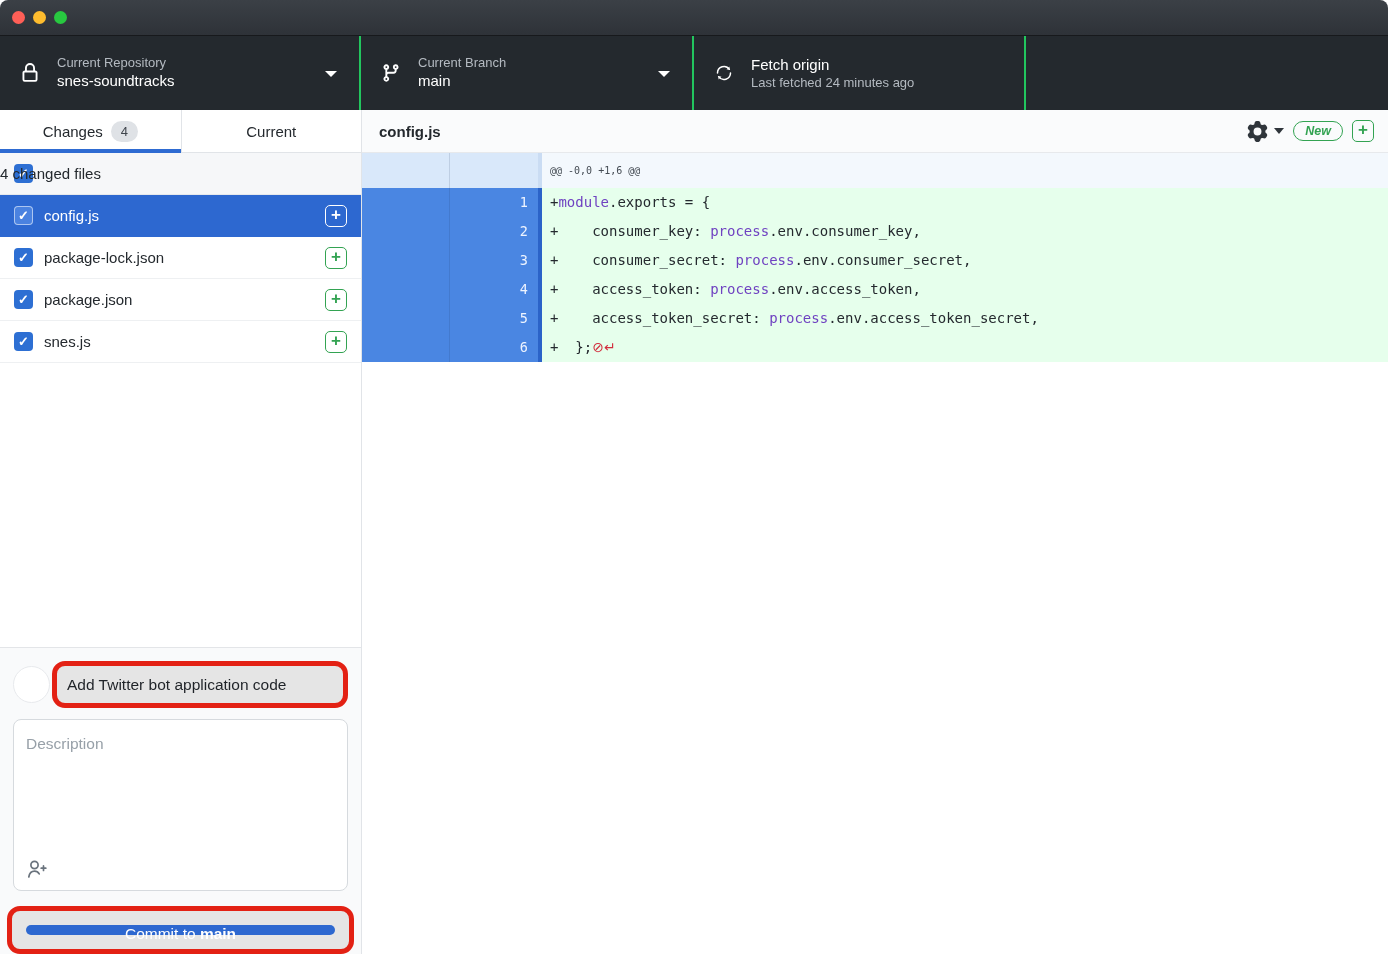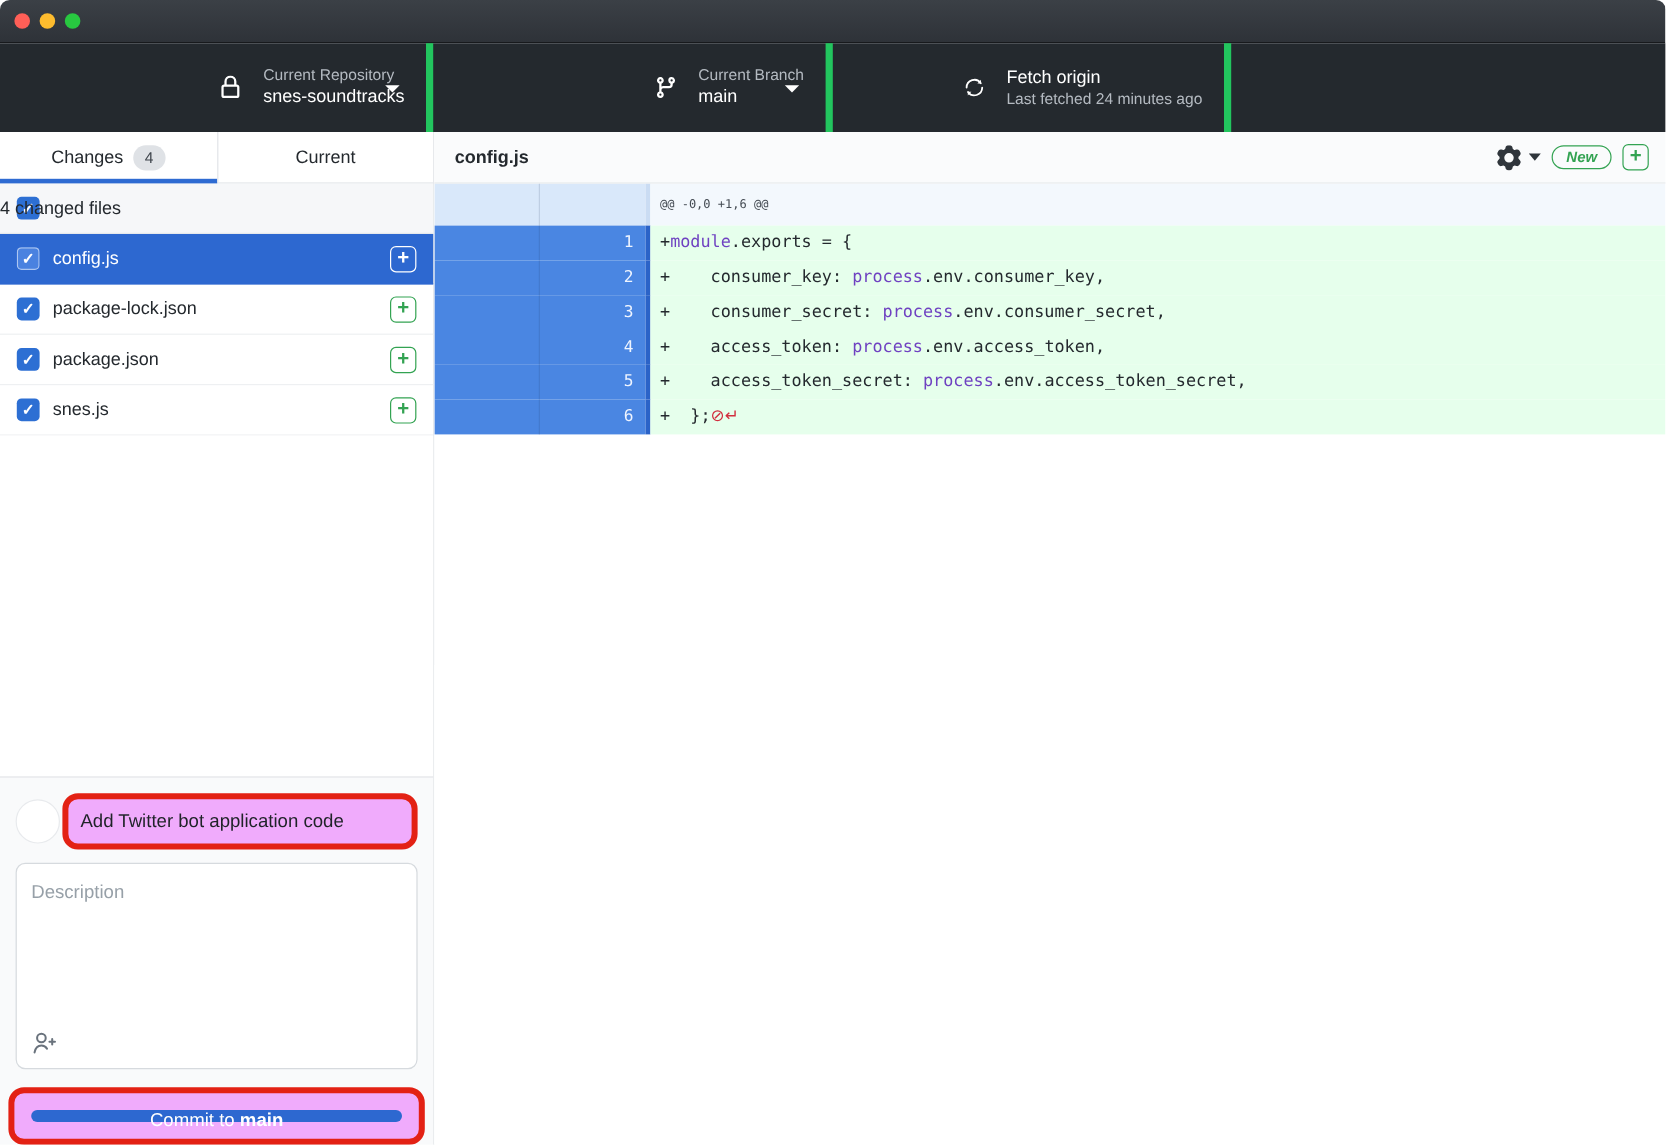--- a/index.html
+++ b/index.html
@@ -12,21 +12,21 @@
     border-bottom:1px solid #17191c; display:flex; align-items:center; padding-left:12px;
     border-radius:8px 8px 0 0; flex:0 0 auto; }
   .tl { width:13px; height:13px; border-radius:50%; margin-right:8px; }
   .tl.close { background:#ff5f57; }
   .tl.min   { background:#febc2e; }
   .tl.max   { background:#28c840; }
 
   
   .toolbar { height:74px; background:#24292e; display:flex; flex:0 0 auto; }
   .tb-section { display:flex; align-items:center; position:relative; padding:0 18px;
-    border-right:6px solid #22c55e; cursor:default;justify-content:flex-end; }
+    border-right:2px solid #22c55e; cursor:default; }
   .tb-section.repo   { width:361px; }
   .tb-section.branch { width:333px; }
   .tb-section.fetch  { width:332px; }
   .tb-icon { width:24px; height:24px; margin-right:15px; flex:0 0 auto;
     display:flex; align-items:center; justify-content:center; }
   .tb-icon svg { width:20px; height:20px; fill:#fff; }
   .tb-icon.sync svg { fill:none; stroke:#fff; stroke-width:1.8; stroke-linecap:round; }
   .tb-text { display:flex; flex-direction:column; line-height:1.25; }
   .tb-label { font-size:13px; color:#b4bac1; }
   .tb-value { font-size:15px; font-weight:normal; color:#fff; margin-top:1px; }
@@ -73,21 +73,21 @@
   .file-row.selected .plus-box { border-color:#fff; color:#fff; }
 
   .sidebar-spacer { flex:1; background:#fff; }
 
   
   .commit-area { flex:0 0 290px; background:#f9fafb; border-top:1px solid #e3e5e8;
     padding:13px 13px 0 13px; }
   .summary-row { display:flex; align-items:center; }
   .avatar { width:37px; height:37px; border-radius:50%; background:#fff;
     border:1px solid #e8eaed; flex:0 0 auto; }
-  .annotation { border:5px solid #e32114; border-radius:13px; background:#f0abfc; }
+  .annotation { border:5px solid #e32114; border-radius:13px; background:#e5e5e5; }
   .summary-annotation { flex:1; margin-left:2px; height:47px; display:flex; align-items:center; }
   .summary-input { width:100%; padding:0 10px; font-size:15.5px; color:#1f2328; white-space:nowrap; }
   .description-box { margin-top:11px; height:172px; background:#fff; border:1px solid #d6dade;
     border-radius:8px; padding:15px 12px; position:relative; cursor:text; }
   .placeholder { font-size:15.5px; color:#97a0a8; }
   .coauthor-icon { position:absolute; left:11px; bottom:9px; width:24px; height:24px; }
   .coauthor-icon svg { width:24px; height:24px; stroke:#6a737d; fill:none; stroke-width:1.7;
     stroke-linecap:round; }
   .button-annotation { margin:15px -6px 0 -6px; height:48px; padding:14px; }
   .commit-btn { width:100%; height:100%; background:#2d68d0; border:none; border-radius:7px;

